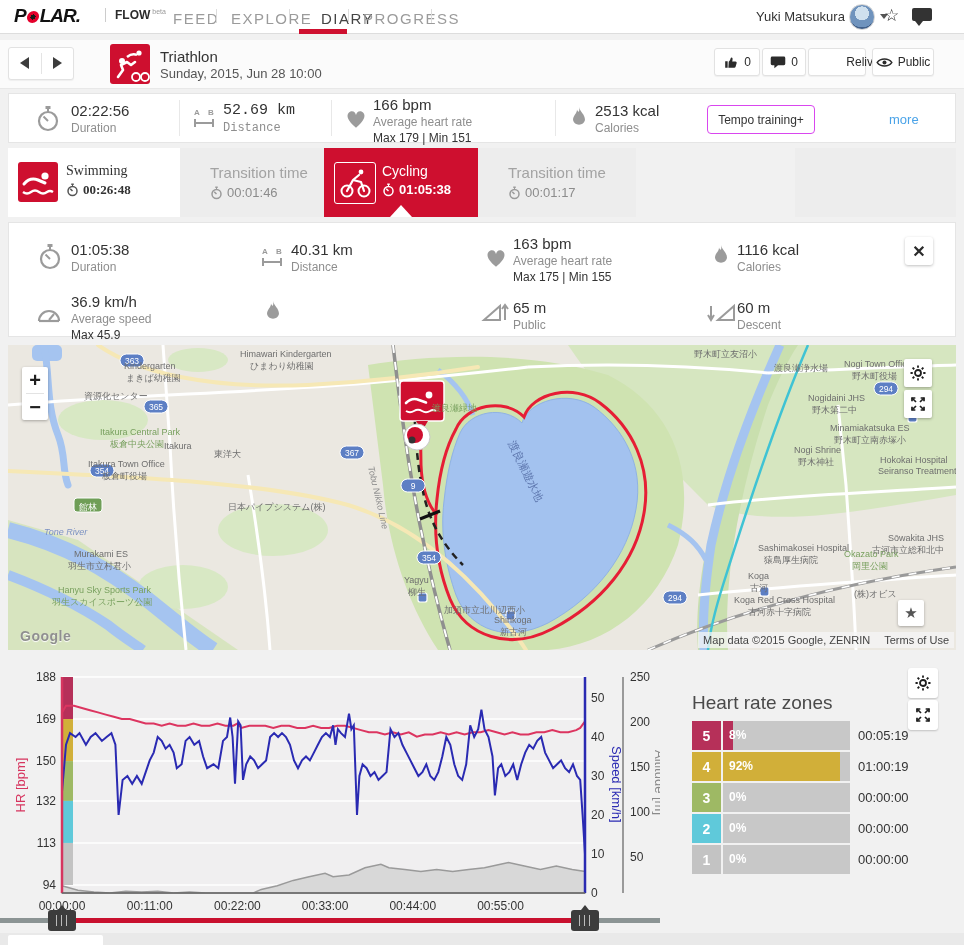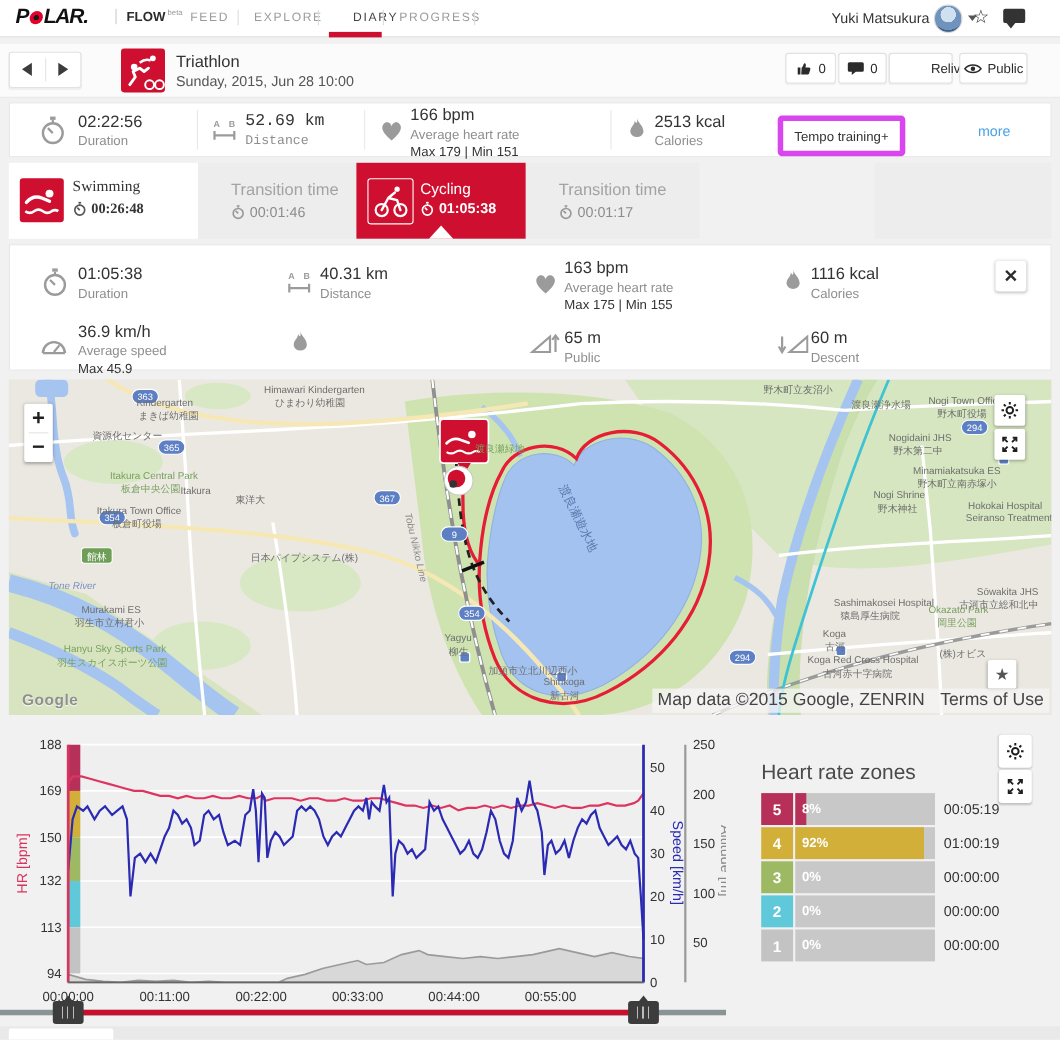--- a/index.html
+++ b/index.html
@@ -5,21 +5,21 @@
   html,body{margin:0;padding:0;}
   body{width:964px;height:945px;position:relative;background:#f1f1f1;
        font-family:"Liberation Sans",sans-serif;color:#333;overflow:hidden;}
   .abs{position:absolute;}
   
   #nav{position:absolute;left:0;top:0;width:964px;height:33px;background:#fff;border-bottom:1px solid #ddd;}
   .logo{position:absolute;left:14px;top:5px;font-weight:bold;font-style:italic;font-size:19px;letter-spacing:-1px;color:#111;cursor:pointer;}
   .logo-o{display:inline-block;width:12px;height:12px;border-radius:50%;background:radial-gradient(circle,#1a1a1a 0 2.5px,#e4002b 2.6px);margin:0 1px;transform:skewX(-8deg);vertical-align:-1px;}
   .flowwrap{position:absolute;left:105px;top:8px;border-left:1px solid #ccc;padding-left:9px;font-size:12px;font-weight:bold;color:#2b2b2b;}
   .flowwrap sup{font-size:7px;color:#999;font-weight:normal;margin-left:2px;}
-  .menu-item{position:absolute;top:10px;font-size:11px;letter-spacing:1.5px;color:#9b9b9b;cursor:pointer;}
+  .menu-item{position:absolute;top:10px;font-size:15px;letter-spacing:1.5px;color:#9b9b9b;cursor:pointer;}
   .menu-item.active{color:#444;}
   .menu-sep{position:absolute;top:9px;height:14px;border-left:1px solid #ddd;}
   #diary-underline{position:absolute;left:299px;top:29px;width:48px;height:5px;background:#ce0f2f;}
   .username{position:absolute;left:756px;top:9px;font-size:13px;color:#333;cursor:pointer;}
   .avatar{position:absolute;left:849px;top:4px;width:24px;height:24px;border-radius:50%;
           background:radial-gradient(circle at 50% 35%,#cfe0ee 0 35%,#6f93bd 36% 70%,#41608a 71%);border:1px solid #d5d5d5;cursor:pointer;}
   .caret{position:absolute;left:880px;top:14px;width:0;height:0;border-left:4px solid transparent;border-right:4px solid transparent;border-top:5px solid #555;cursor:pointer;}
   .nav-star{position:absolute;left:884px;top:5px;font-size:17px;color:#2b2b2b;cursor:pointer;}
   .nav-chat{position:absolute;left:912px;top:8px;width:20px;height:13px;background:#333;border-radius:2px;cursor:pointer;}
   .nav-chat:after{content:"";position:absolute;left:3px;top:13px;border-left:4px solid transparent;border-right:4px solid transparent;border-top:5px solid #333;}
@@ -34,21 +34,21 @@
   #acttitle{position:absolute;left:160px;top:8px;font-size:15px;color:#333;}
   #actdate{position:absolute;left:160px;top:26px;font-size:13px;color:#555;}
   .hdr-btn{position:absolute;top:8px;height:28px;background:#fff;border:1px solid #e2e2e2;border-radius:3px;box-shadow:0 1px 1px rgba(0,0,0,.05);
            font-size:12px;color:#2b2b2b;display:flex;align-items:center;justify-content:center;gap:5px;cursor:pointer;box-sizing:border-box;}
   
   #summary{position:absolute;left:8px;top:93px;width:948px;height:50px;background:#fff;border:1px solid #e5e5e5;box-sizing:border-box;}
   .stat-val{font-size:15px;color:#333;}
   .stat-lbl{font-size:12px;color:#8e8e8e;margin-top:2px;}
   .stat-sub{font-size:12px;color:#333;margin-top:2px;}
   .vsep{position:absolute;top:6px;height:36px;border-left:1px solid #e8e8e8;}
-  #tempo-btn{position:absolute;left:698px;top:11px;width:106px;height:27px;border:5px solid #d946ef;border-radius:4px;background:#fff;
+  #tempo-btn{position:absolute;left:698px;top:11px;width:106px;height:27px;border:1px solid #d946ef;border-radius:4px;background:#fff;
              font-size:12px;color:#333;display:flex;align-items:center;justify-content:center;cursor:pointer;}
   #more-link{position:absolute;left:880px;top:18px;font-size:13px;color:#4aa3e8;cursor:pointer;}
   
   #segments{position:absolute;left:8px;top:148px;width:948px;height:69px;}
   .seg{position:absolute;top:0;height:69px;cursor:pointer;box-sizing:border-box;}
   .seg.sport{background:#fff;}
   .seg.trans{background:#ededed;}
   .seg.selected{background:#ce0f2f;}
   .seg-icon{position:absolute;left:10px;top:14px;width:40px;height:40px;background:#ce0f2f;border-radius:3px;}
   .seg-name{position:absolute;left:58px;top:15px;font-size:14px;color:#333;}
@@ -63,21 +63,21 @@
   #detail-close{position:absolute;left:896px;top:14px;width:28px;height:28px;background:#fff;border-radius:3px;box-shadow:0 1px 3px rgba(0,0,0,.25);
                 display:flex;align-items:center;justify-content:center;font-size:16px;font-weight:bold;color:#2b2b2b;cursor:pointer;}
   
   #map{position:absolute;left:8px;top:345px;width:948px;height:305px;overflow:hidden;background:#ebe8e1;}
   .map-btn{position:absolute;background:#fff;border-radius:2px;box-shadow:0 1px 3px rgba(0,0,0,.3);cursor:pointer;
            display:flex;align-items:center;justify-content:center;color:#1f1f1f;}
   #zoomctl{left:14px;top:22px;width:26px;height:53px;flex-direction:column;font-weight:bold;font-size:20px;}
   #zoomctl .zbtn{width:26px;height:26px;display:flex;align-items:center;justify-content:center;cursor:pointer;}
   #zoomctl .zdiv{width:18px;border-top:1px solid #e3e3e3;}
   #map-google{position:absolute;left:12px;bottom:6px;font-size:14px;font-weight:bold;color:#8f8f8f;letter-spacing:.5px;text-shadow:0 1px 1px #fff;}
-  #map-attr{position:absolute;right:2px;bottom:2px;font-size:16px;color:#444;background:rgba(245,245,245,.75);padding:2px 5px;display:flex;gap:14px;}
+  #map-attr{position:absolute;right:2px;bottom:2px;font-size:11px;color:#444;background:rgba(245,245,245,.75);padding:2px 5px;display:flex;gap:14px;}
   #map-attr .terms{cursor:pointer;}
   
   #chart-svg{position:absolute;left:0;top:658px;}
   .panel-btn{position:absolute;width:30px;height:30px;background:#fff;border-radius:3px;box-shadow:0 1px 2px rgba(0,0,0,.2);
              display:flex;align-items:center;justify-content:center;cursor:pointer;}
   
   #slider-track{position:absolute;left:0;top:918px;width:660px;height:5px;background:#8b9494;}
   #slider-range{position:absolute;left:62px;top:918px;width:523px;height:5px;background:#c8102e;}
   .slider-handle{position:absolute;top:910px;width:28px;height:21px;background:#3c3c3c;border-radius:3px;cursor:ew-resize;}
   .slider-handle:before{content:"";position:absolute;left:10px;top:-5px;border-left:4px solid transparent;border-right:4px solid transparent;border-bottom:5px solid #3c3c3c;}

